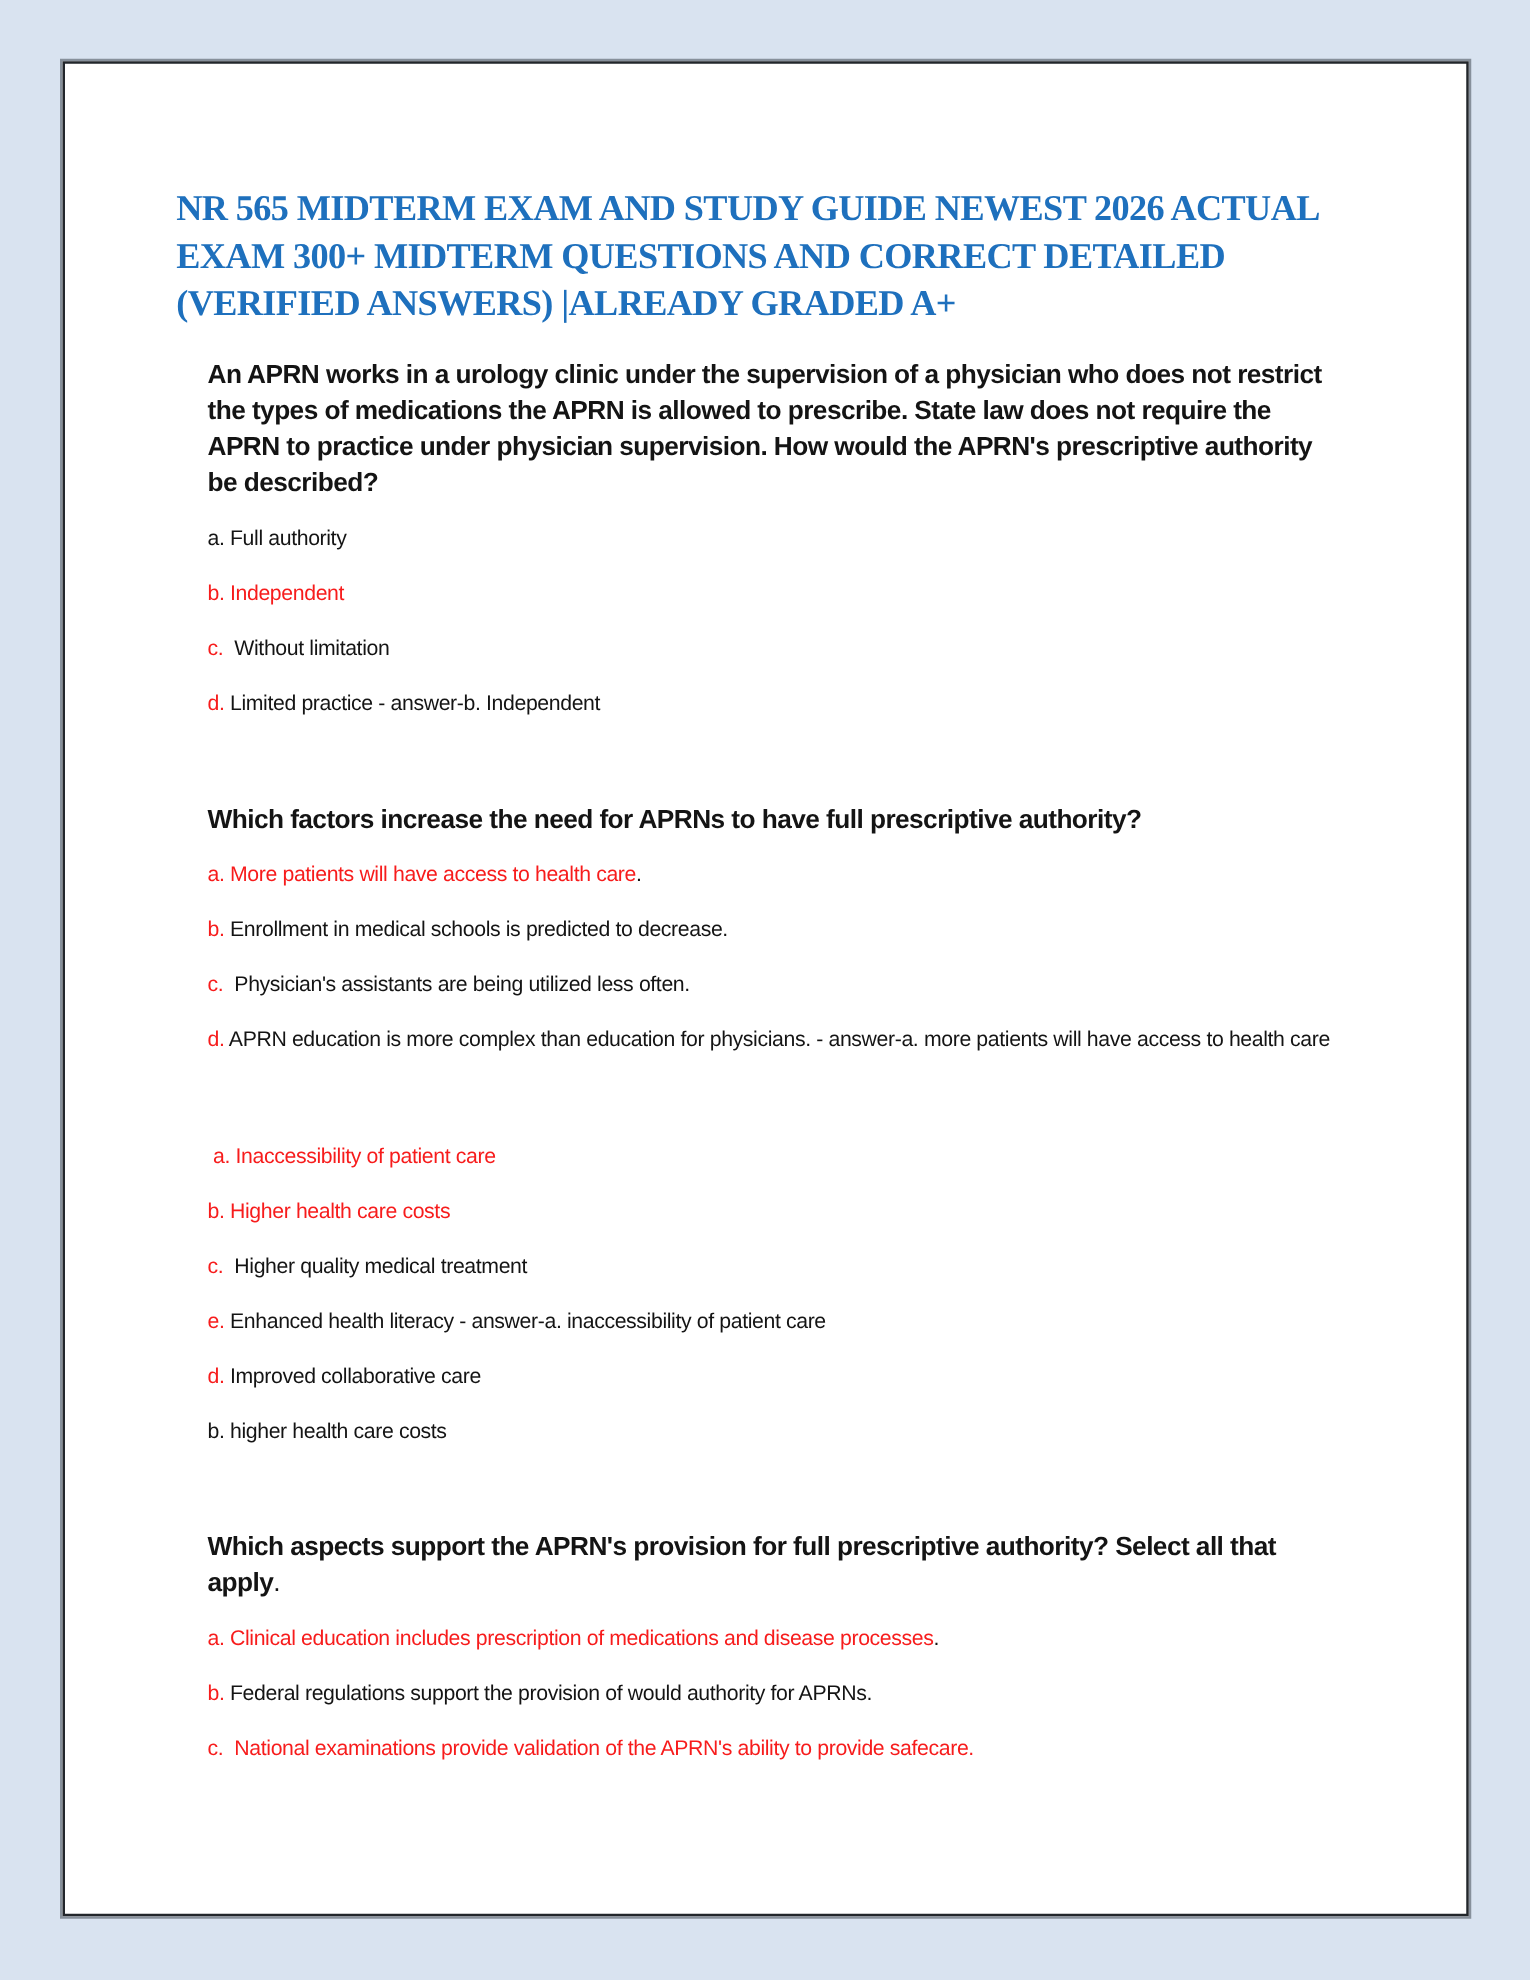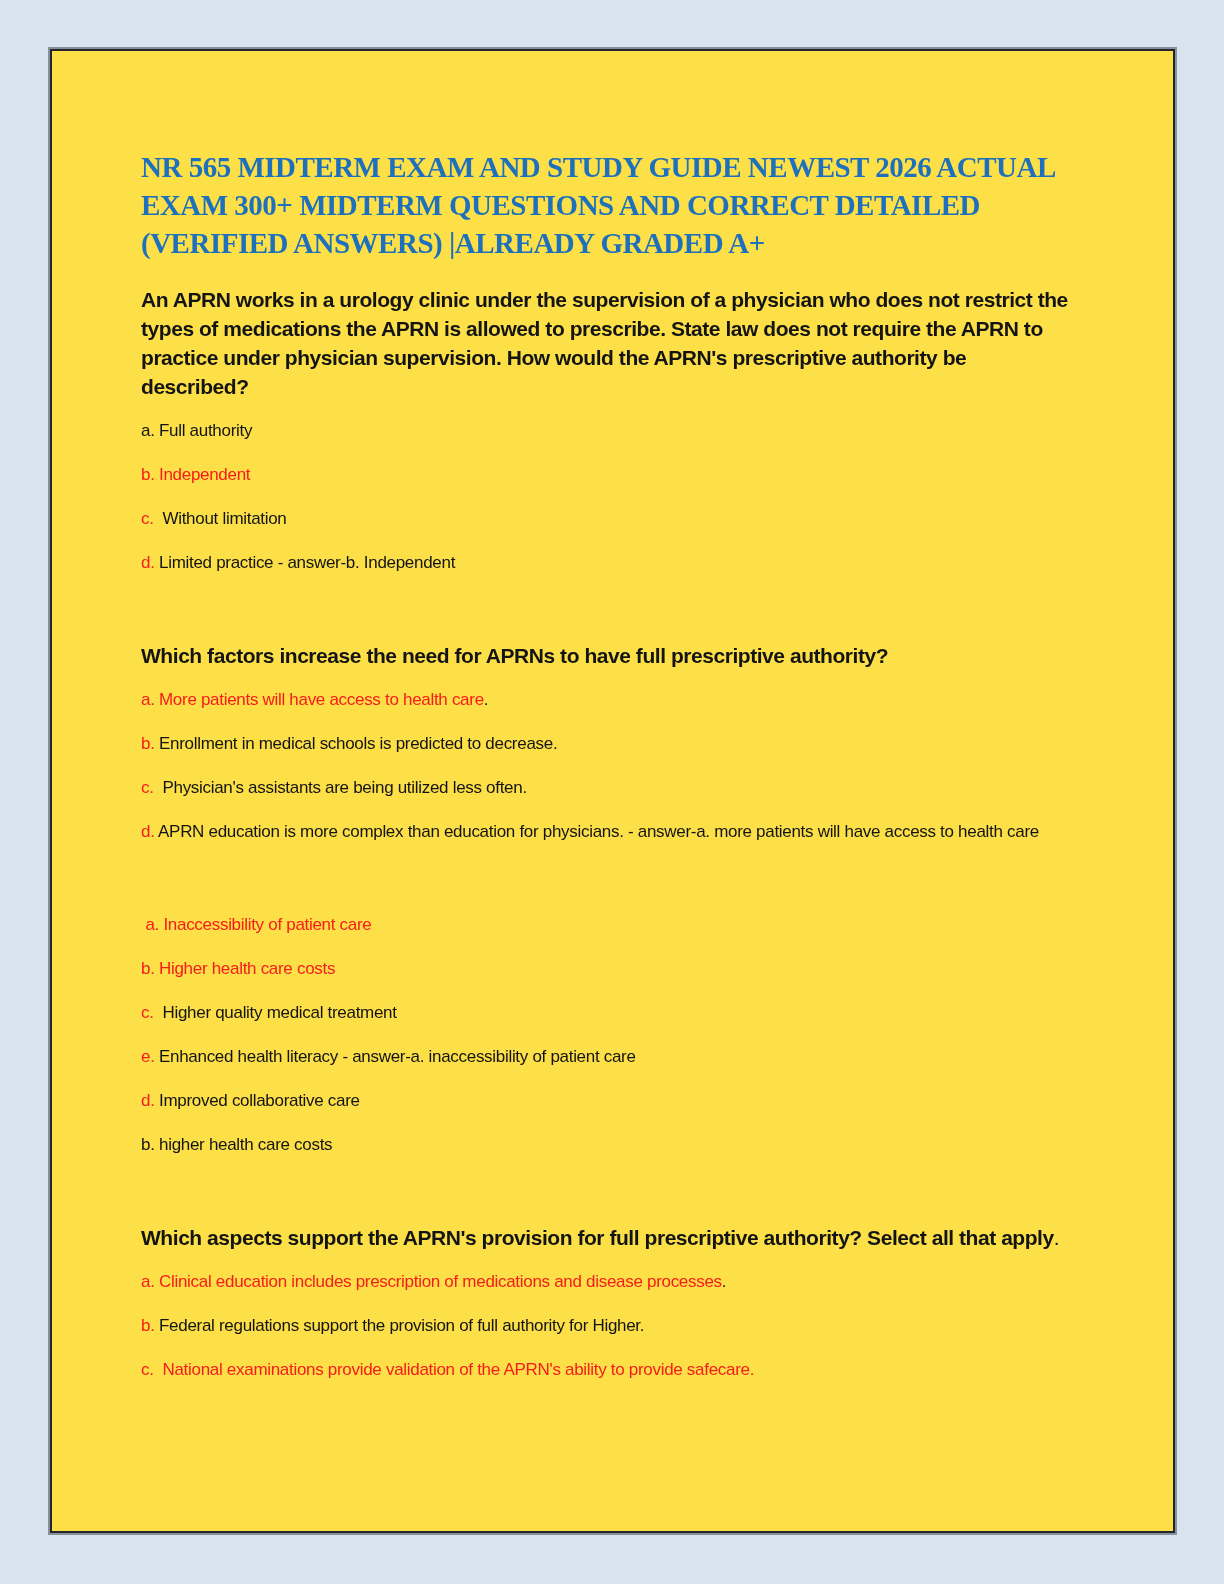--- a/index.html
+++ b/index.html
@@ -12,36 +12,36 @@
   }
   .frame-outer{
     position:absolute;left:48px;top:47px;
     width:1125px;height:1484px;
     border:2px solid #87909b;
   }
   .frame-inner{
     box-sizing:border-box;
     width:100%;height:100%;
     border:2px solid #22262b;
-    background:#fde047;
+    background:#ffffff;
     padding:97px 0 0 89px;
     overflow:hidden;
   }
   .title{
     width:964px;
     margin:0 0 23px 0;
     font-family:"Liberation Serif",serif;
     font-weight:bold;
     font-size:29px;
     line-height:38px;
     letter-spacing:-0.5px;
     color:#1e70bd;
   }
   .content{width:930px;}
-  .question{margin-top:64px;}
+  .question{margin-top:64px;margin-left:25px;}
   .question.first{margin-top:0;}
   .prompt{
     margin:0;
     font-size:21px;
     line-height:29px;
     font-weight:700;
     letter-spacing:-0.45px;
     color:#141414;
   }
   .prompt .psuf{font-weight:400;}
@@ -90,19 +90,19 @@
         <div class="option"><span class="seg" data-color="red">b.</span><span class="seg" data-color="red"> Higher health care costs</span></div>
         <div class="option"><span class="seg" data-color="red">c.</span><span class="seg" data-color="black">  Higher quality medical treatment</span></div>
         <div class="option"><span class="seg" data-color="red">e.</span><span class="seg" data-color="black"> Enhanced health literacy - answer-a. inaccessibility of patient care</span></div>
         <div class="option"><span class="seg" data-color="red">d.</span><span class="seg" data-color="black"> Improved collaborative care</span></div>
         <div class="option"><span class="seg" data-color="black">b.</span><span class="seg" data-color="black"> higher health care costs</span></div>
       </div>
 
       <div class="question">
         <p class="prompt"><span>Which aspects support the APRN's provision for full prescriptive authority? Select all that apply</span><span class="psuf">.</span></p>
         <div class="option"><span class="seg" data-color="red">a.</span><span class="seg" data-color="red"> Clinical education includes prescription of medications and disease processes</span><span class="seg" data-color="black">.</span></div>
-        <div class="option"><span class="seg" data-color="red">b.</span><span class="seg" data-color="black"> Federal regulations support the provision of full authority for Higher.</span></div>
+        <div class="option"><span class="seg" data-color="red">b.</span><span class="seg" data-color="black"> Federal regulations support the provision of would authority for APRNs.</span></div>
         <div class="option"><span class="seg" data-color="red">c.</span><span class="seg" data-color="red">  National examinations provide validation of the APRN's ability to provide safecare.</span></div>
       </div>
 
     </div>
   </div>
 </div>
 
 </body></html>

